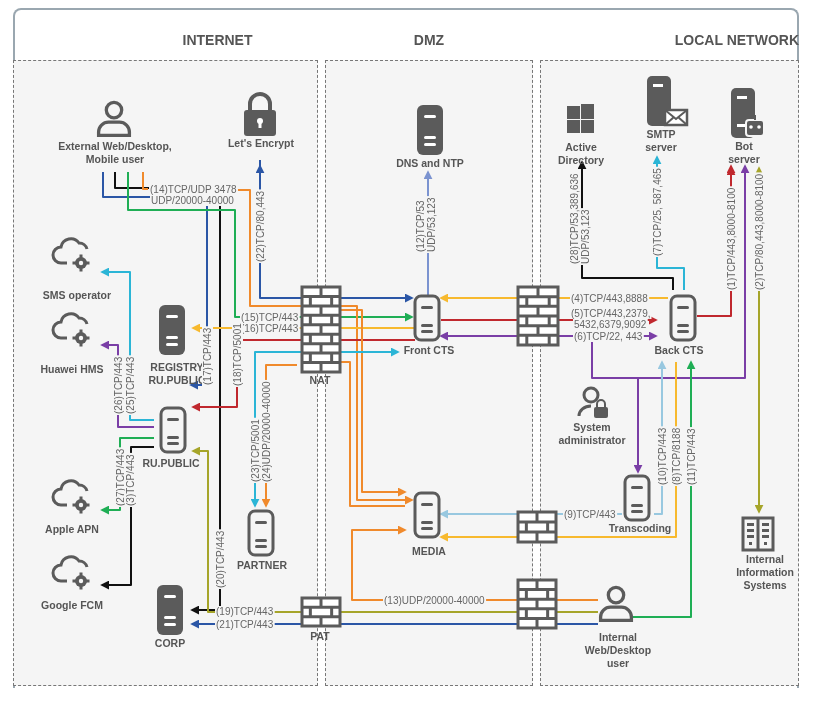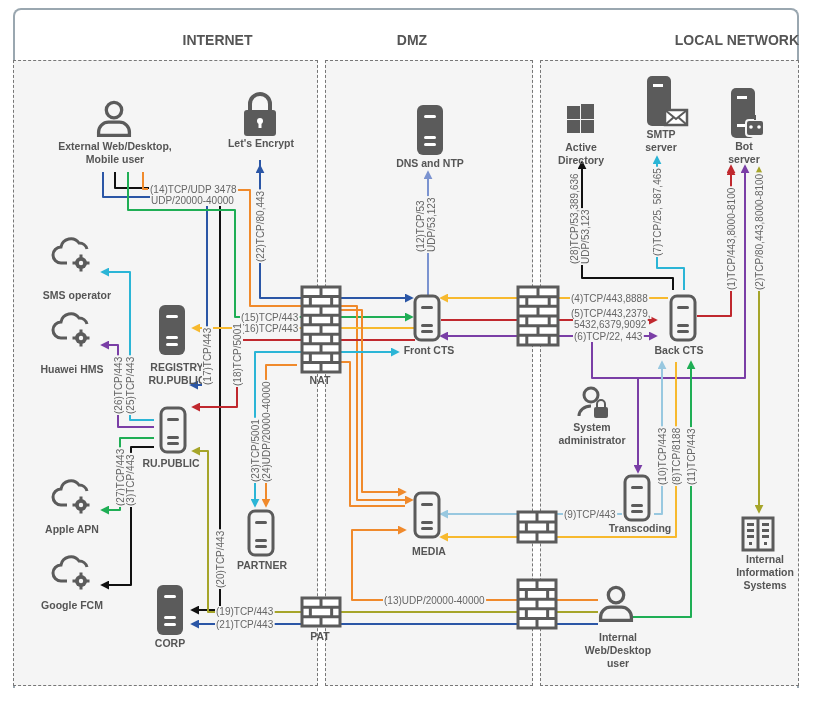--- a/index.html
+++ b/index.html
@@ -12,21 +12,21 @@
   .node{font-size:10.5px;font-weight:bold;fill:#555;}
 </style>
 </head>
 <body>
 
 <div id="frame"></div>
 <div class="zone" style="left:13px;width:305px;"></div>
 <div class="zone" style="left:325px;width:208px;"></div>
 <div class="zone" style="left:540px;width:259px;"></div>
 <div class="zone-title" style="left:21px;width:305px;margin-left:44px;">INTERNET</div>
-<div class="zone-title" style="left:308px;width:208px;">DMZ</div>
+<div class="zone-title" style="left:325px;width:208px;">DMZ</div>
 <div class="zone-title" style="left:540px;width:259px;text-align:right;">LOCAL NETWORK</div>
 
 <svg id="dg" width="813" height="711" style="position:absolute;left:0;top:0;">
   <defs>
     <g id="srv">
       <rect x="-12" y="-22" width="24" height="44" rx="6" fill="#f5f5f5" stroke="#5b5b5b" stroke-width="3"></rect>
       <rect x="-6" y="-12" width="12" height="3" rx="1.5" fill="#5b5b5b"></rect>
       <rect x="-6" y="6" width="12" height="3" rx="1.5" fill="#5b5b5b"></rect>
       <rect x="-6" y="12" width="12" height="3" rx="1.5" fill="#5b5b5b"></rect>
     </g>

